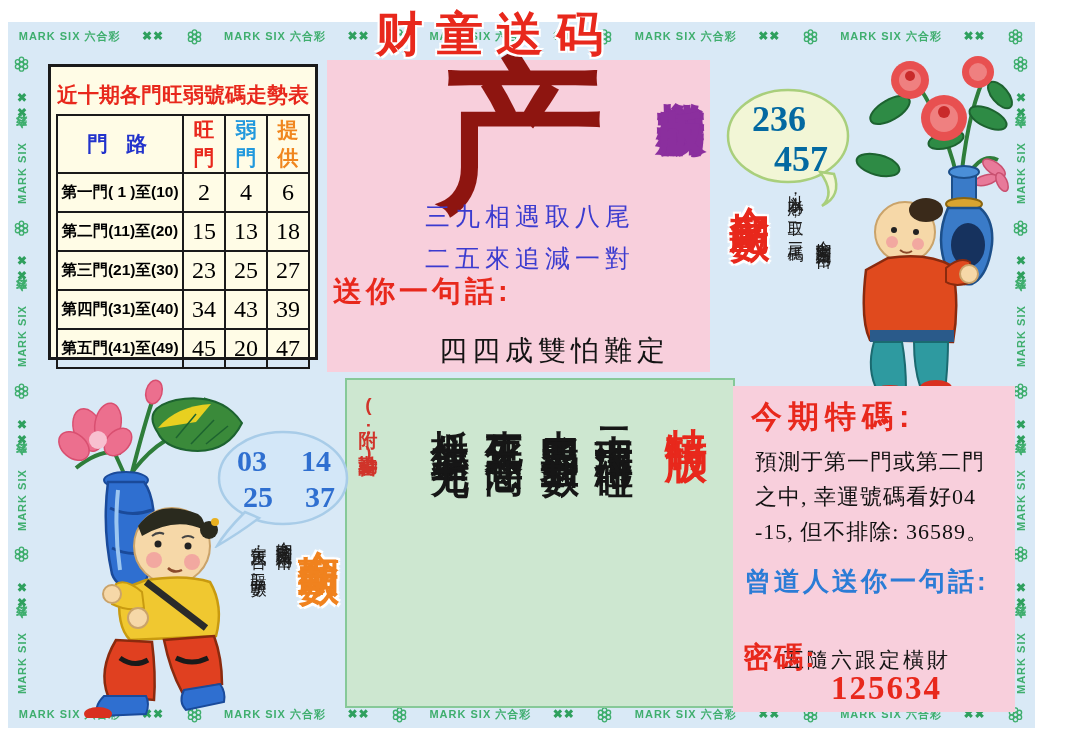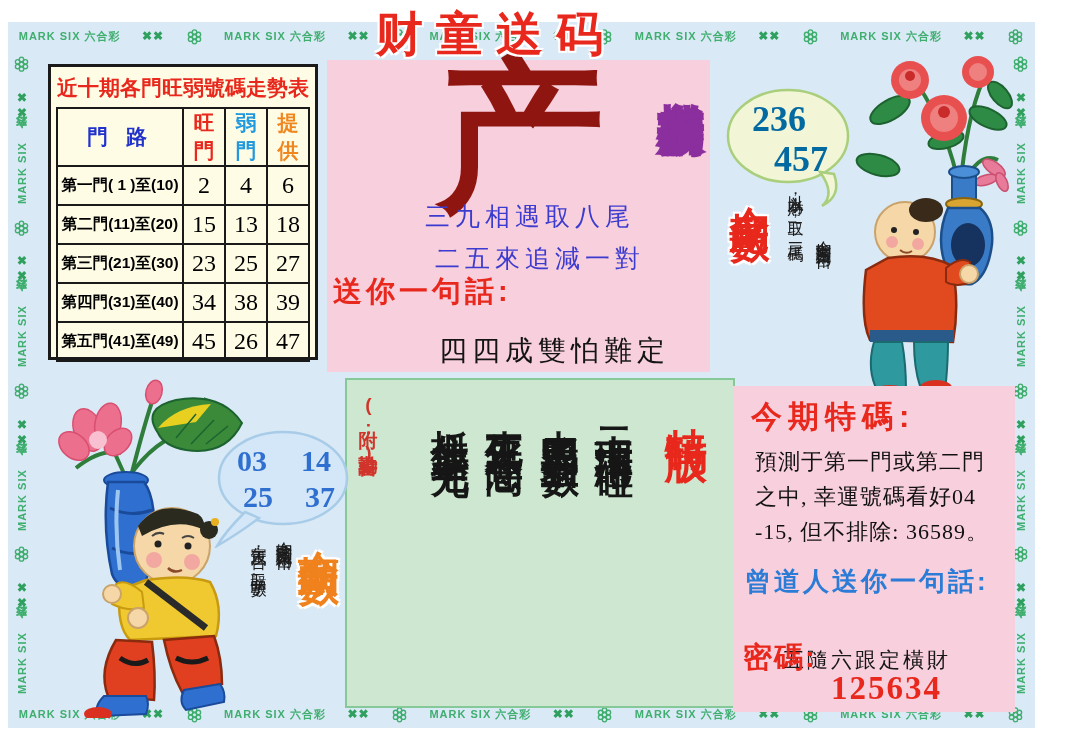--- a/index.html
+++ b/index.html
@@ -23,42 +23,42 @@
 
   
   .main-title { position:absolute; left:368px; top:-19px; z-index:5;
     color:#e8281c; font-size:47px; font-weight:bold; letter-spacing:13px;
     text-shadow:-2px -2px 0 #fff, 2px -2px 0 #fff, -2px 2px 0 #fff, 2px 2px 0 #fff; }
 
   
   .trend-box { position:absolute; left:40px; top:42px; width:270px; height:296px;
     background:#fffce6; border:3px solid #1a1a1a; padding:3px 5px; z-index:2; }
   .trend-title { color:#e8281c; font-weight:bold; font-size:21px; text-align:center;
-    margin:4px 0 5px; white-space:nowrap; }
+    margin:11px 0 5px; white-space:nowrap; }
   .trend-box table { width:100%; border-collapse:collapse; table-layout:fixed; }
   .trend-box th, .trend-box td { border:2px solid #1a1a1a; text-align:center; }
   .trend-box th { font-size:21px; height:40px; }
   .trend-box col.gate-col { width:50%; }
   .th-gate { color:#2233cc; letter-spacing:6px; }
   .th-strong { color:#e8281c; }
   .th-weak { color:#2299dd; }
   .th-offer { color:#f0861e; }
   .gate-cell { font-weight:bold; font-size:15.5px; height:39px; white-space:nowrap; }
   .num-cell { font-family:"Liberation Serif", serif; font-size:24px; }
 
   
   .pink-top { position:absolute; left:319px; top:38px; width:383px; height:312px;
     background:#f8cfdc; z-index:2; }
   .big-char { position:absolute; left:108px; top:-12px; width:170px; text-align:center;
     color:#8e1510; font-family:"Liberation Serif", serif; font-size:168px;
     line-height:1.05; font-weight:bold; }
   .blue-line { position:absolute; color:#3b3bcf; font-family:"Liberation Serif", serif;
     font-size:25px; letter-spacing:5px; white-space:nowrap; }
   .blue1 { left:98px; top:140px;text-align:right; }
-  .blue2 { left:108px; top:182px;text-align:right; }
+  .blue2 { left:98px; top:182px;text-align:right; }
   .gift-label { position:absolute; left:6px; top:212px; color:#e8281c;
     font-size:29px; font-weight:bold; letter-spacing:4px; white-space:nowrap; }
   .gift-text { position:absolute; left:112px; top:272px; color:#141414;
     font-family:"Liberation Serif", serif; font-size:28px; letter-spacing:5px;
     white-space:nowrap; }
   .side-title { position:absolute; right:4px; top:6px; height:300px;
     writing-mode:vertical-rl; text-orientation:upright;
     font-size:45px; font-weight:900; color:#ffffff; line-height:1.1;
     -webkit-text-stroke:2.5px #8b2f9e;
     text-shadow:0 0 2px #8b2f9e; letter-spacing:2px; }
@@ -397,27 +397,27 @@
       </tr>
       <tr>
         <td class="gate-cell">第三門(21)至(30)</td>
         <td class="num-cell">23</td>
         <td class="num-cell">25</td>
         <td class="num-cell">27</td>
       </tr>
       <tr>
         <td class="gate-cell">第四門(31)至(40)</td>
         <td class="num-cell">34</td>
-        <td class="num-cell">38</td>
+        <td class="num-cell">43</td>
         <td class="num-cell">39</td>
       </tr>
       <tr>
         <td class="gate-cell">第五門(41)至(49)</td>
         <td class="num-cell">45</td>
-        <td class="num-cell">26</td>
+        <td class="num-cell">20</td>
         <td class="num-cell">47</td>
       </tr>
     </tbody>
       </table>
   </div>
 
   <div class="pink-top">
     <div class="big-char">产</div>
     <div class="blue-line blue1">三九相遇取八尾</div>
     <div class="blue-line blue2">二五來追減一對</div>

